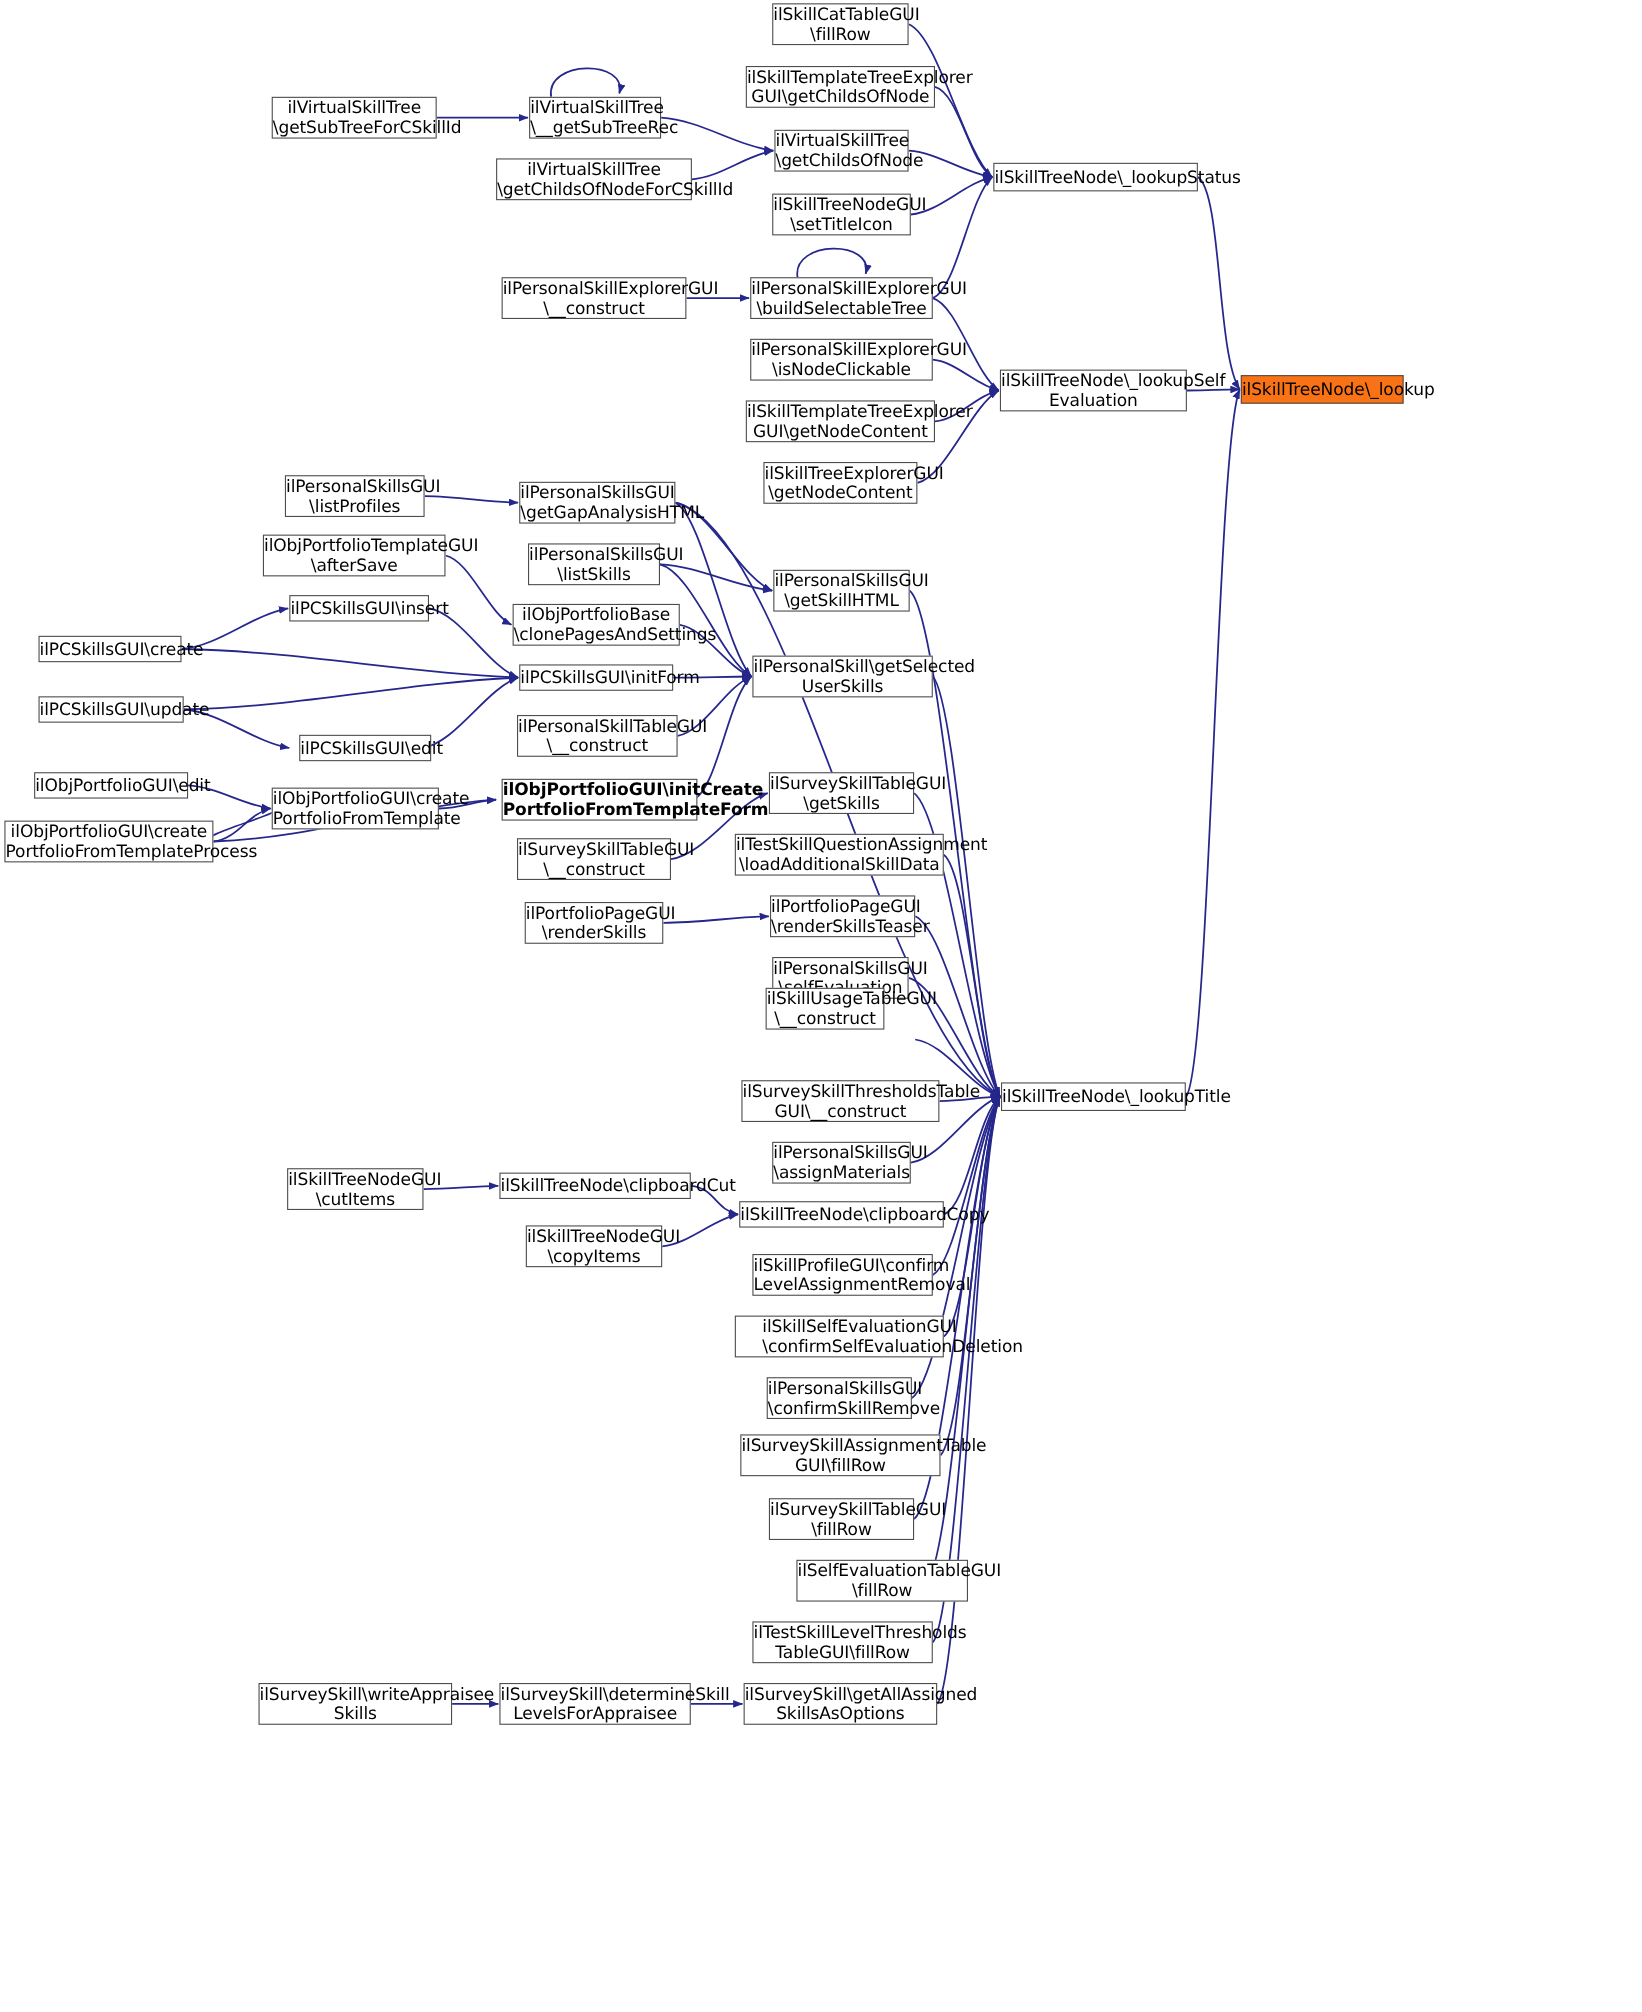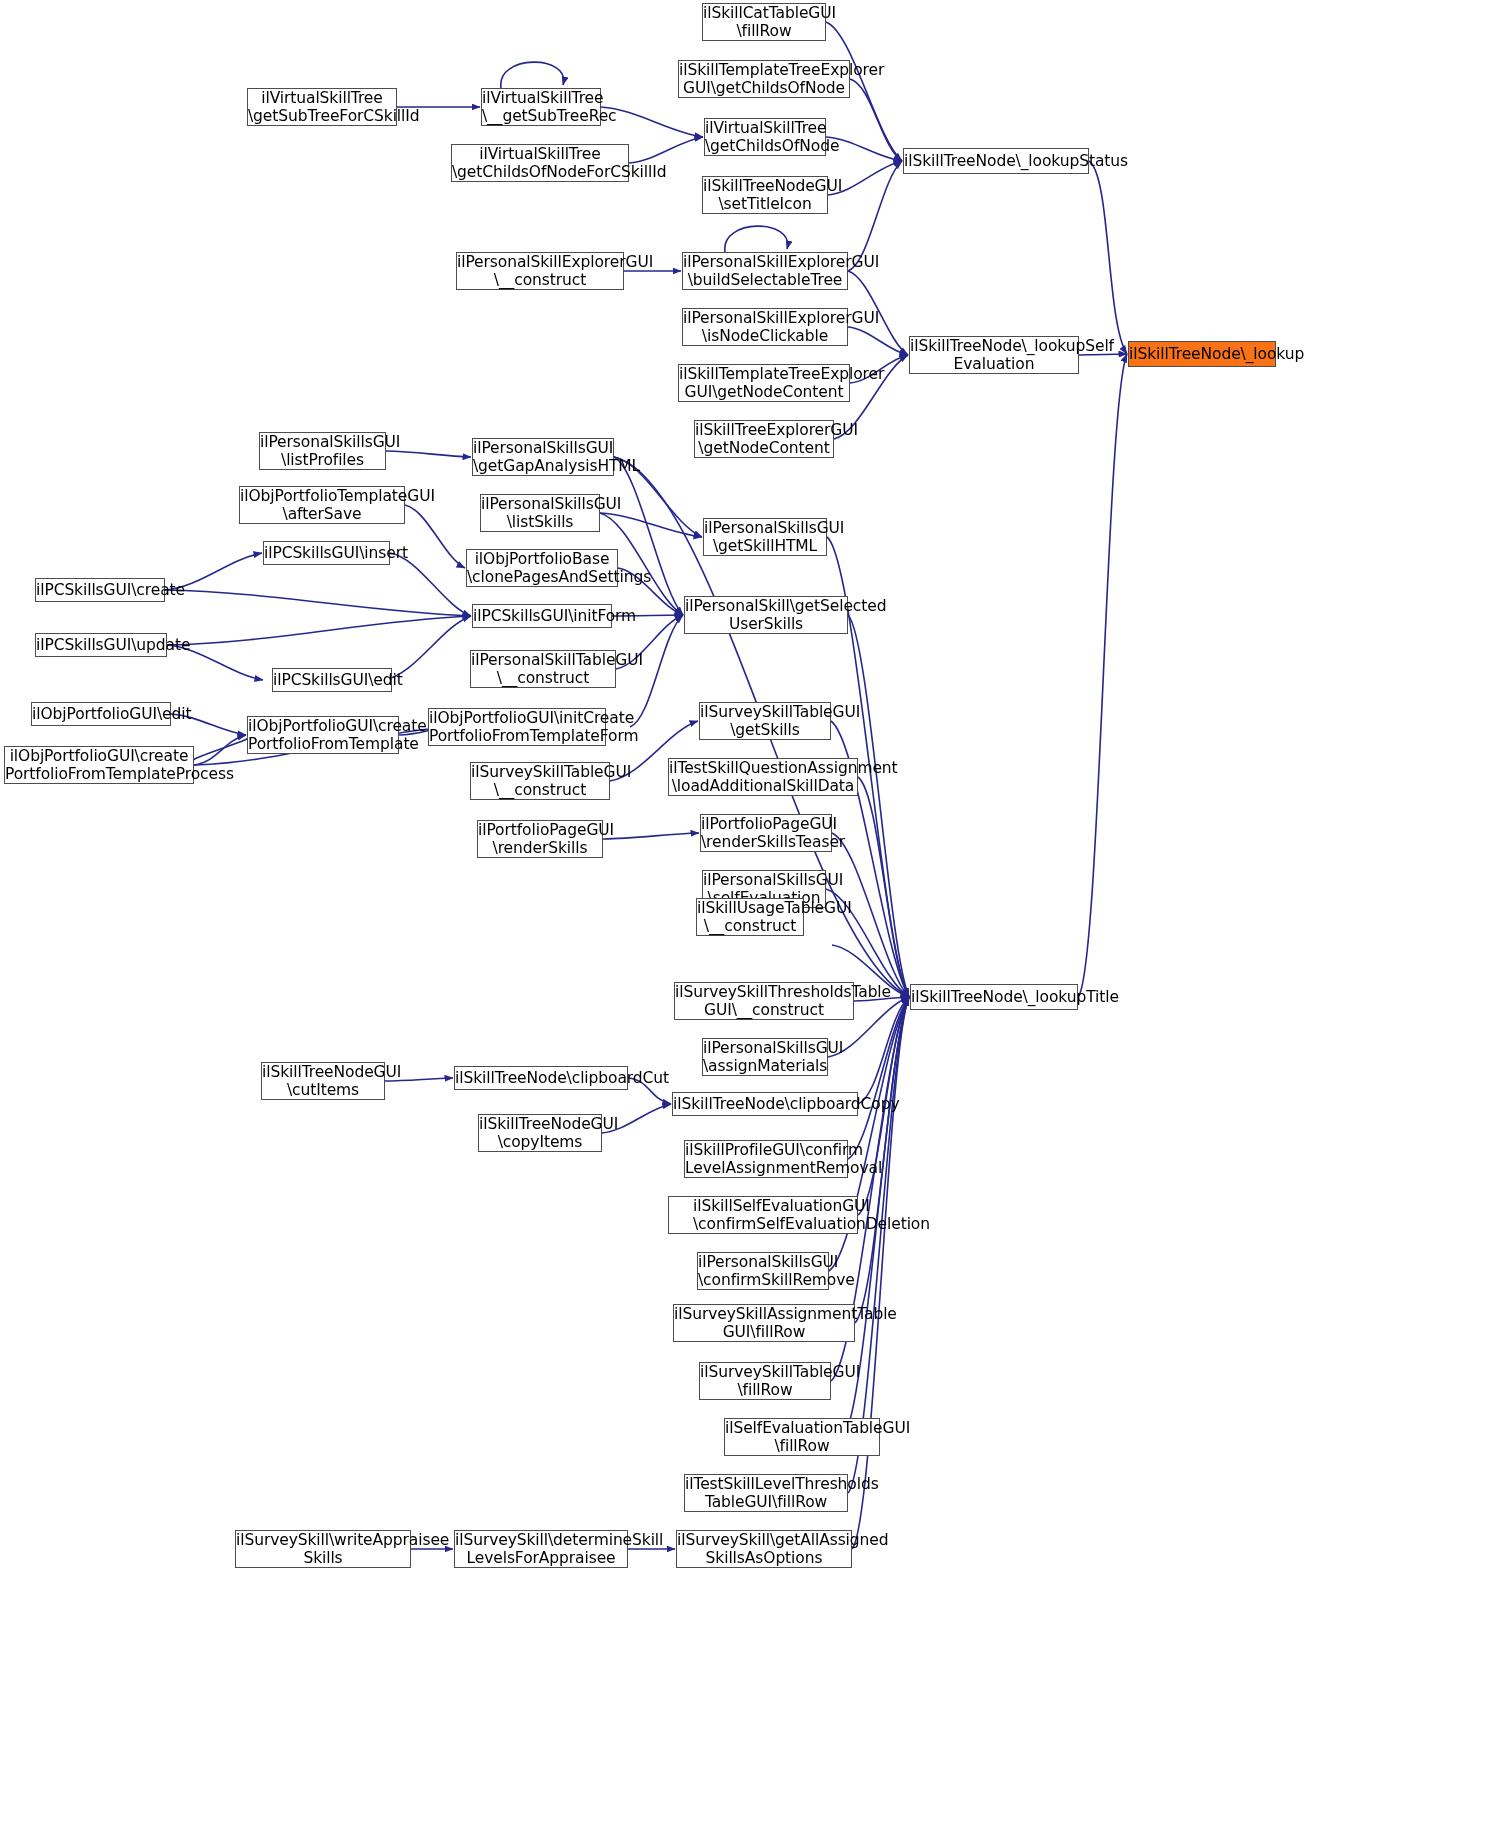--- a/index.html
+++ b/index.html
@@ -174,21 +174,21 @@
       <div class="node" style="left: 472px; top: 604px; width: 140px; height: 24px;"><span class="node-label">ilPCSkillsGUI\initForm</span></div>
       <div class="node" style="left: 684px; top: 596px; width: 164px; height: 38px;"><span class="node-label">ilPersonalSkill\getSelected
 UserSkills</span></div>
       <div class="node" style="left: 35px; top: 633px; width: 132px; height: 24px;"><span class="node-label">ilPCSkillsGUI\update</span></div>
       <div class="node" style="left: 470px; top: 650px; width: 146px; height: 38px; align-items: center;"><span class="node-label">ilPersonalSkillTableGUI
 \__construct</span></div>
       <div class="node" style="left: 272px; top: 668px; width: 120px; height: 24px;"><span class="node-label">ilPCSkillsGUI\edit</span></div>
       <div class="node" style="left: 31px; top: 702px; width: 140px; height: 24px;"><span class="node-label">ilObjPortfolioGUI\edit</span></div>
       <div class="node" style="left: 247px; top: 716px; width: 152px; height: 38px;"><span class="node-label">ilObjPortfolioGUI\create
 PortfolioFromTemplate</span></div>
-      <div class="node" style="left: 428px; top: 708px; width: 178px; height: 38px;"><span class="node-label">ilObjPortfolioGUI\initCreate
+      <div class="node" style="left: 456px; top: 708px; width: 178px; height: 38px; font-weight: bold;"><span class="node-label">ilObjPortfolioGUI\initCreate
 PortfolioFromTemplateForm</span></div>
       <div class="node" style="left: 4px; top: 746px; width: 190px; height: 38px;"><span class="node-label">ilObjPortfolioGUI\create
 PortfolioFromTemplateProcess</span></div>
       <div class="node" style="left: 699px; top: 702px; width: 132px; height: 38px;"><span class="node-label">ilSurveySkillTableGUI
 \getSkills</span></div>
       <div class="node" style="left: 470px; top: 762px; width: 140px; height: 38px;"><span class="node-label">ilSurveySkillTableGUI
 \__construct</span></div>
       <div class="node" style="left: 668px; top: 758px; width: 190px; height: 38px;"><span class="node-label">ilTestSkillQuestionAssignment
 \loadAdditionalSkillData</span></div>
       <div class="node" style="left: 477px; top: 820px; width: 126px; height: 38px;"><span class="node-label">ilPortfolioPageGUI

